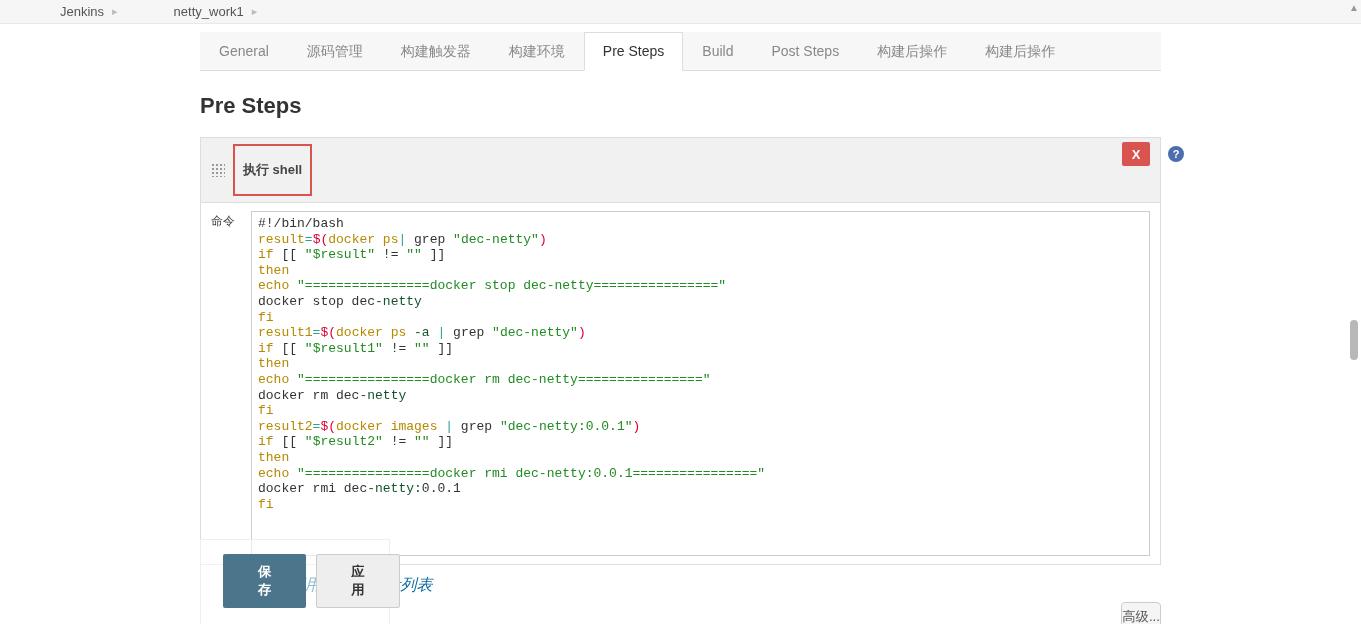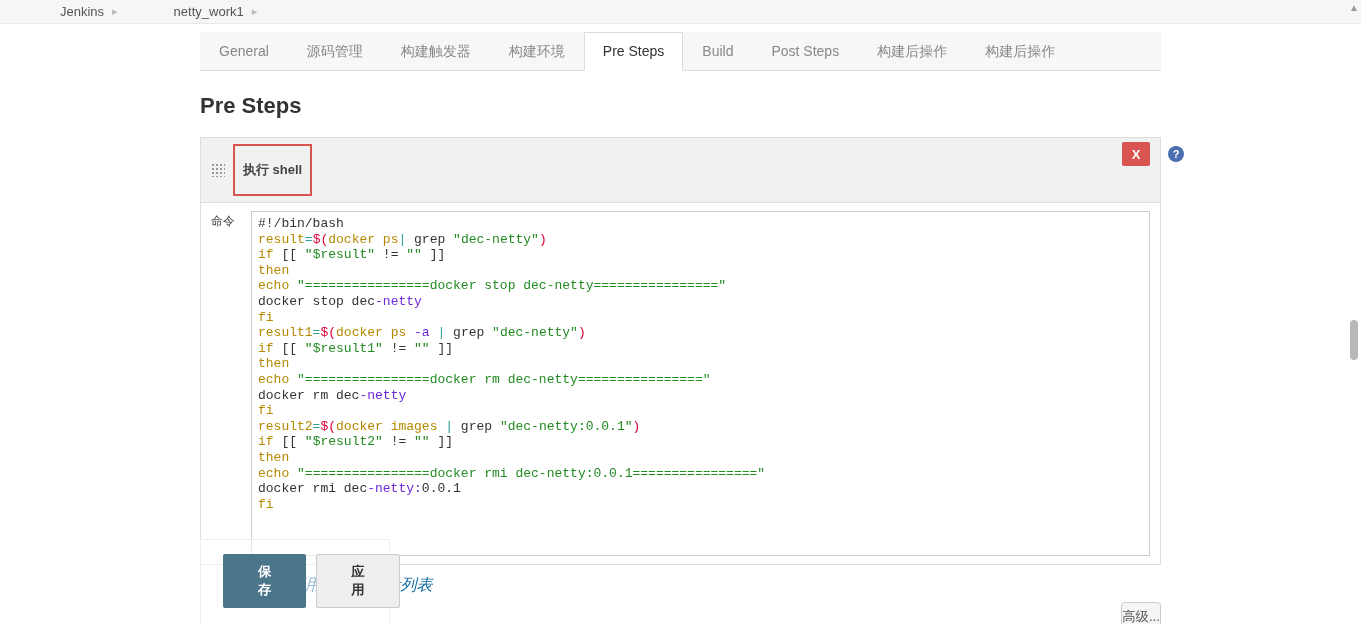--- a/index.html
+++ b/index.html
@@ -38,21 +38,21 @@
 .btn-apply { background: #eee; color: #333; border: 1px solid #ccc; padding: 8px 34px; font-weight: bold; cursor: pointer; border-radius: 2px; }
 
 .scroll-indicator-right { position: absolute; right: 3px; top: 320px; width: 8px; height: 40px; background: #b8b8b8; border-radius: 4px; }
 .scroll-arrow-top { position: absolute; right: 0; top: 0; width: 14px; height: 14px; display: flex; align-items: center; justify-content: center; color: #999; font-size: 10px; }
 
 
 .c-orange { color: #b58900; }
 .c-cyan { color: #2aa198; }
 .c-red { color: #d03; }
 .c-green { color: #228b22; }
-.c-navy { color: #6d28d9; }
+.c-navy { color: #14532d; }
 </style>
 </head>
 <body>
 
 <div class="breadcrumb">
   <a href="#">Jenkins</a>
   <span class="sep">▸</span>
   <a href="#">netty_work1</a>
   <span class="sep">▸</span>
 </div>

